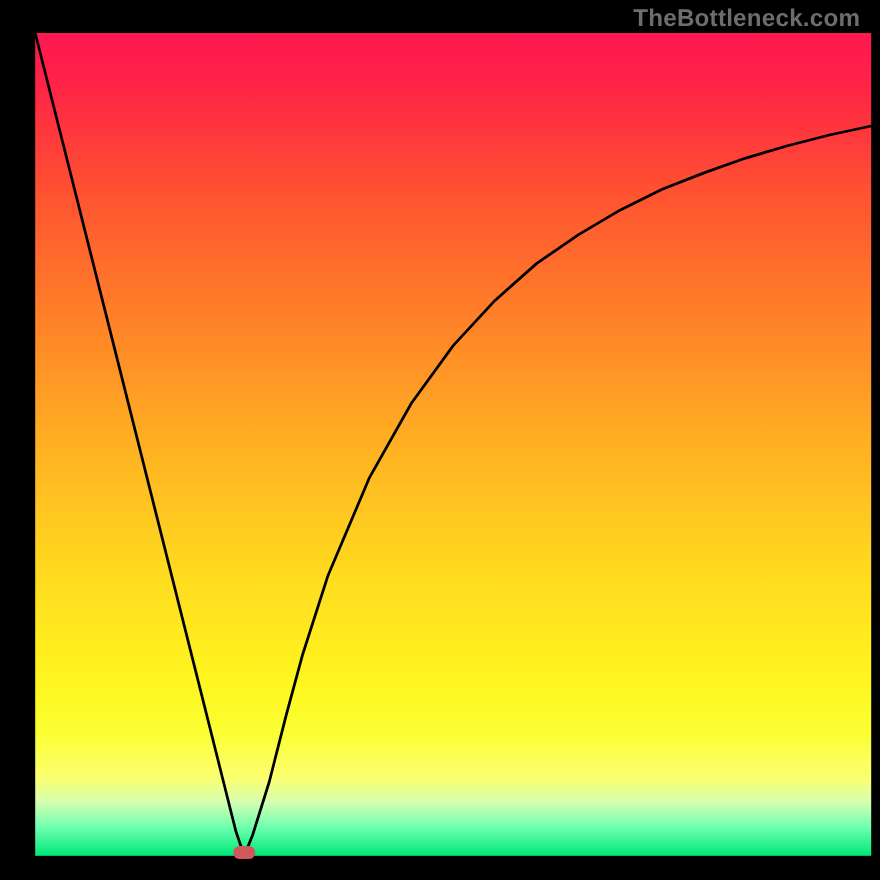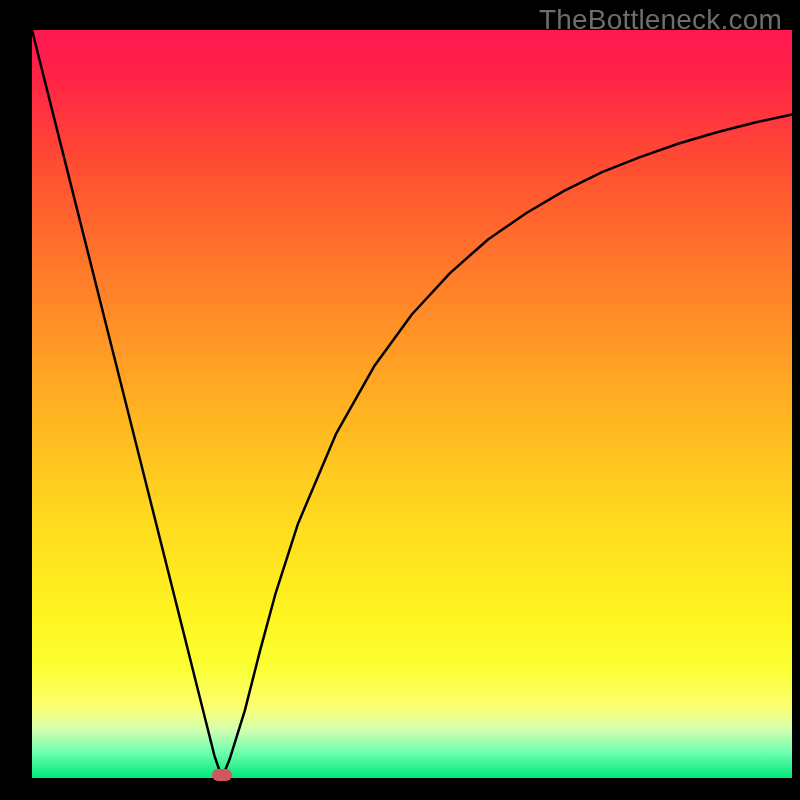--- a/index.html
+++ b/index.html
@@ -15,22 +15,22 @@
     width: 800px;
     height: 800px;
     background: #000;
     position: relative;
   }
   .watermark {
     position: absolute;
     top: 4px;
     right: 18px;
     color: #6d6d6d;
-    font-size: 28px;
-    font-weight: 400;
+    font-size: 22px;
+    font-weight: 700;
     letter-spacing: 0.2px;
     z-index: 10;
   }
   svg {
     position: absolute;
     top: 0;
     left: 0;
   }
 </style>
 </head>

